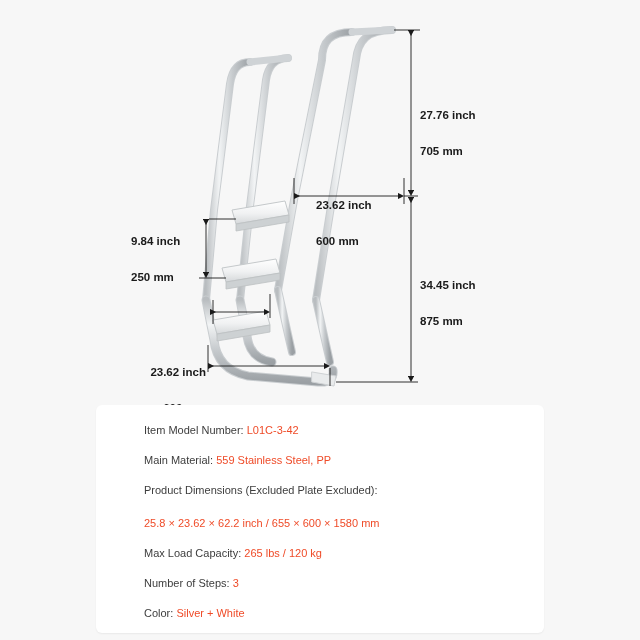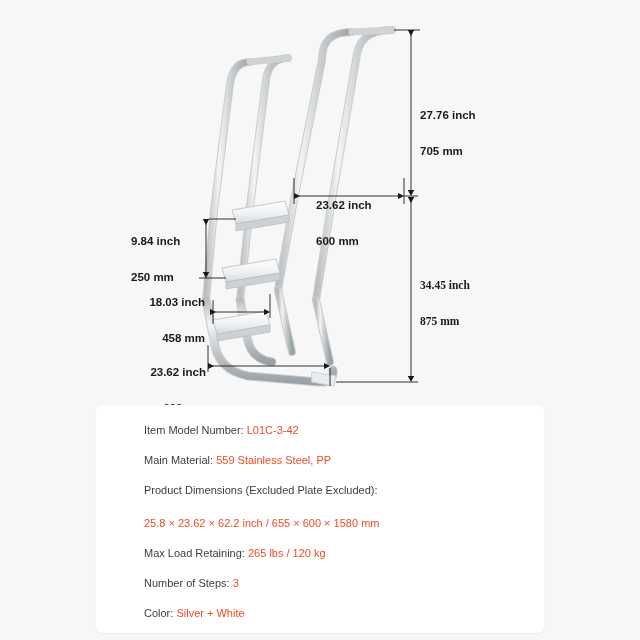--- a/index.html
+++ b/index.html
@@ -190,31 +190,27 @@
     <div class="dim-label" style="left:316px; top:198px;">
       <span>23.62 inch</span>
       <span class="l2">600 mm</span>
     </div>
 
     <div class="dim-label" style="left:131px; top:234px; text-align:left; width:72px;">
       <span>9.84 inch</span>
       <span class="l2">250 mm</span>
     </div>
 
-    <div class="dim-label" style="left:131px; top:295px; text-align:right; width:74px;">
-      <span>18.03 inch</span>
-      <span class="l2">458 mm</span>
-    </div>
 
     <div class="dim-label" style="left:136px; top:365px; text-align:right; width:70px;">
       <span>23.62 inch</span>
       <span class="l2">600 mm</span>
     </div>
 
-    <div class="dim-label" style="left:420px; top:278px;font-family:Liberation Serif, serif;">
+    <div class="dim-label" style="left:420px; top:278px;">
       <span>34.45 inch</span>
       <span class="l2">875 mm</span>
     </div>
   </div>
 
   <div class="spec-card">
     <ul class="spec-list">
 
       <li class="spec-row">
         <span class="k">Item Model Number:</span>
@@ -225,21 +221,21 @@
         <span class="k">Main Material:</span>
         <span class="v">559 Stainless Steel, PP</span>
       </li>
 
       <li class="spec-row">
         <span class="k">Product Dimensions (Excluded Plate Excluded):</span>
         <span class="v2">25.8 × 23.62 × 62.2 inch / 655 × 600 × 1580 mm</span>
       </li>
 
       <li class="spec-row">
-        <span class="k">Max Load Retaining:</span>
+        <span class="k">Max Load Capacity:</span>
         <span class="v">265 lbs / 120 kg</span>
       </li>
 
       <li class="spec-row">
         <span class="k">Number of Steps:</span>
         <span class="v">3</span>
       </li>
 
       <li class="spec-row">
         <span class="k">Color:</span>

